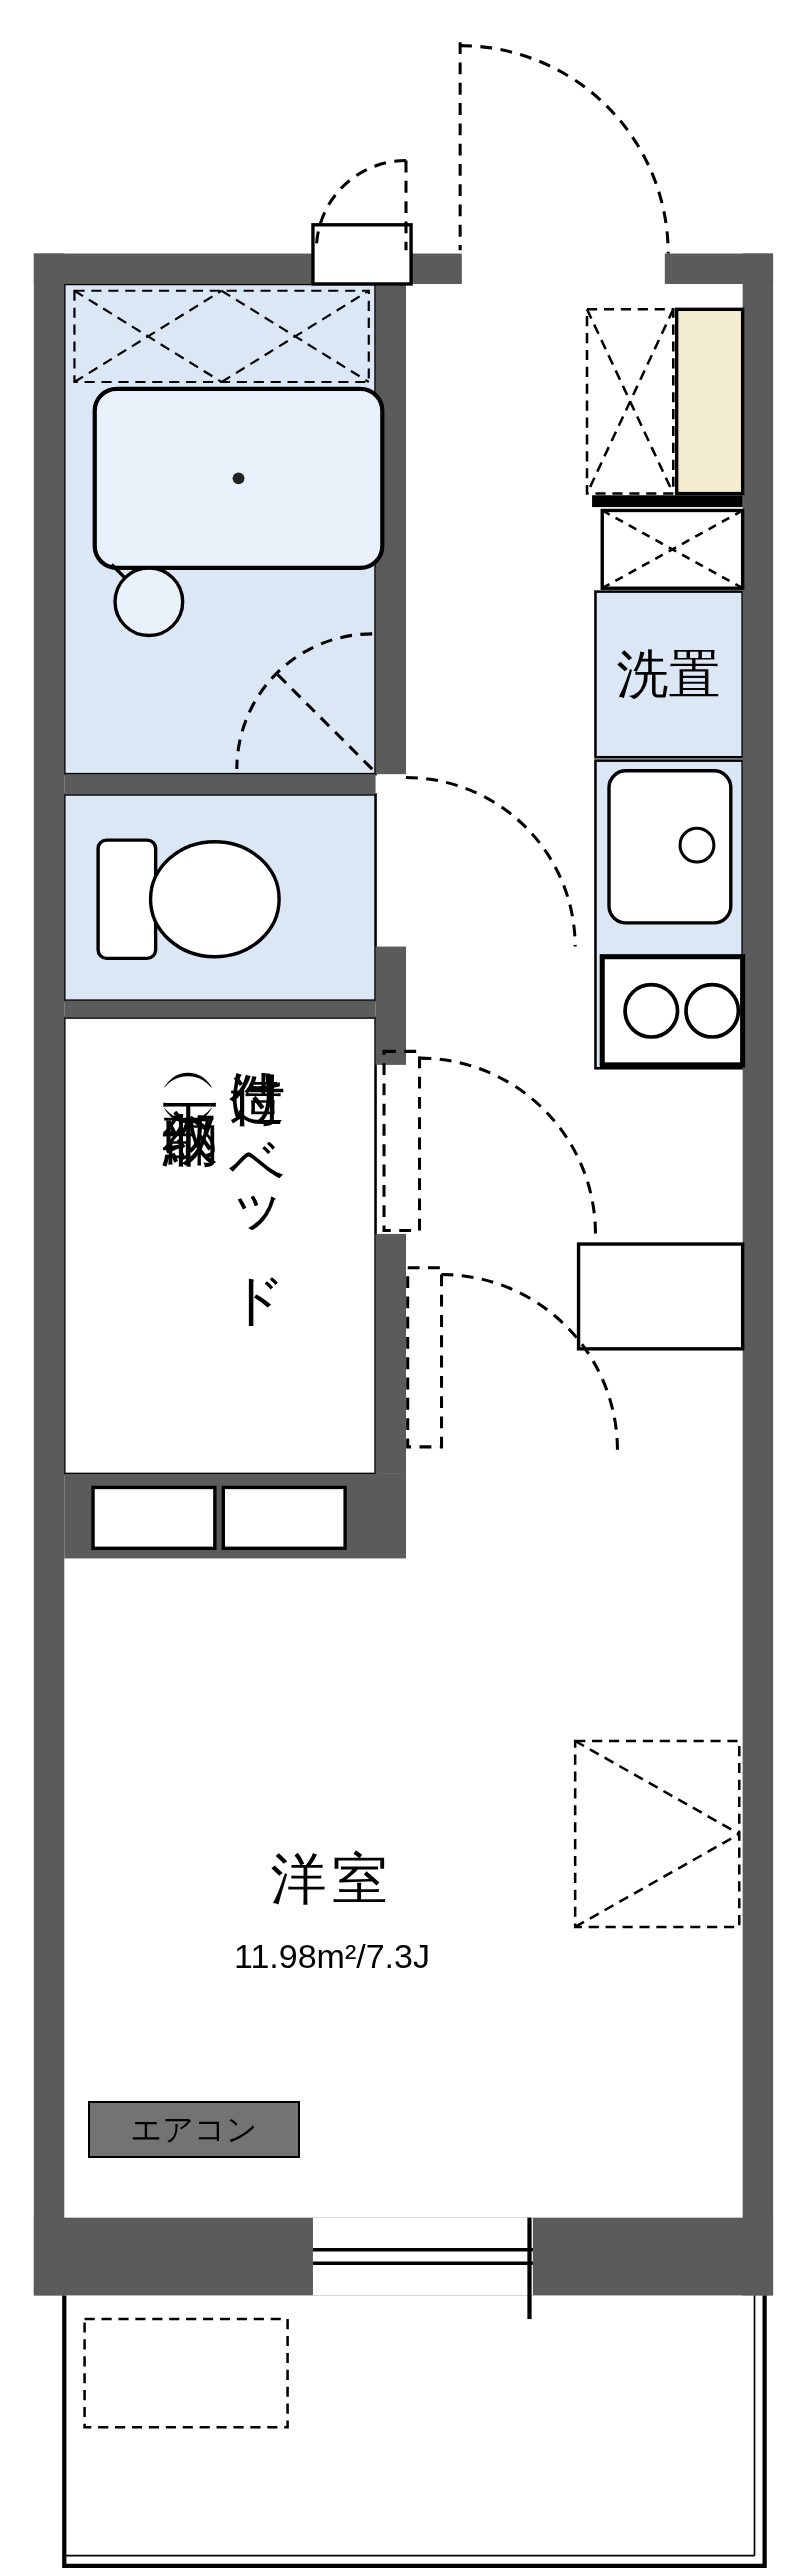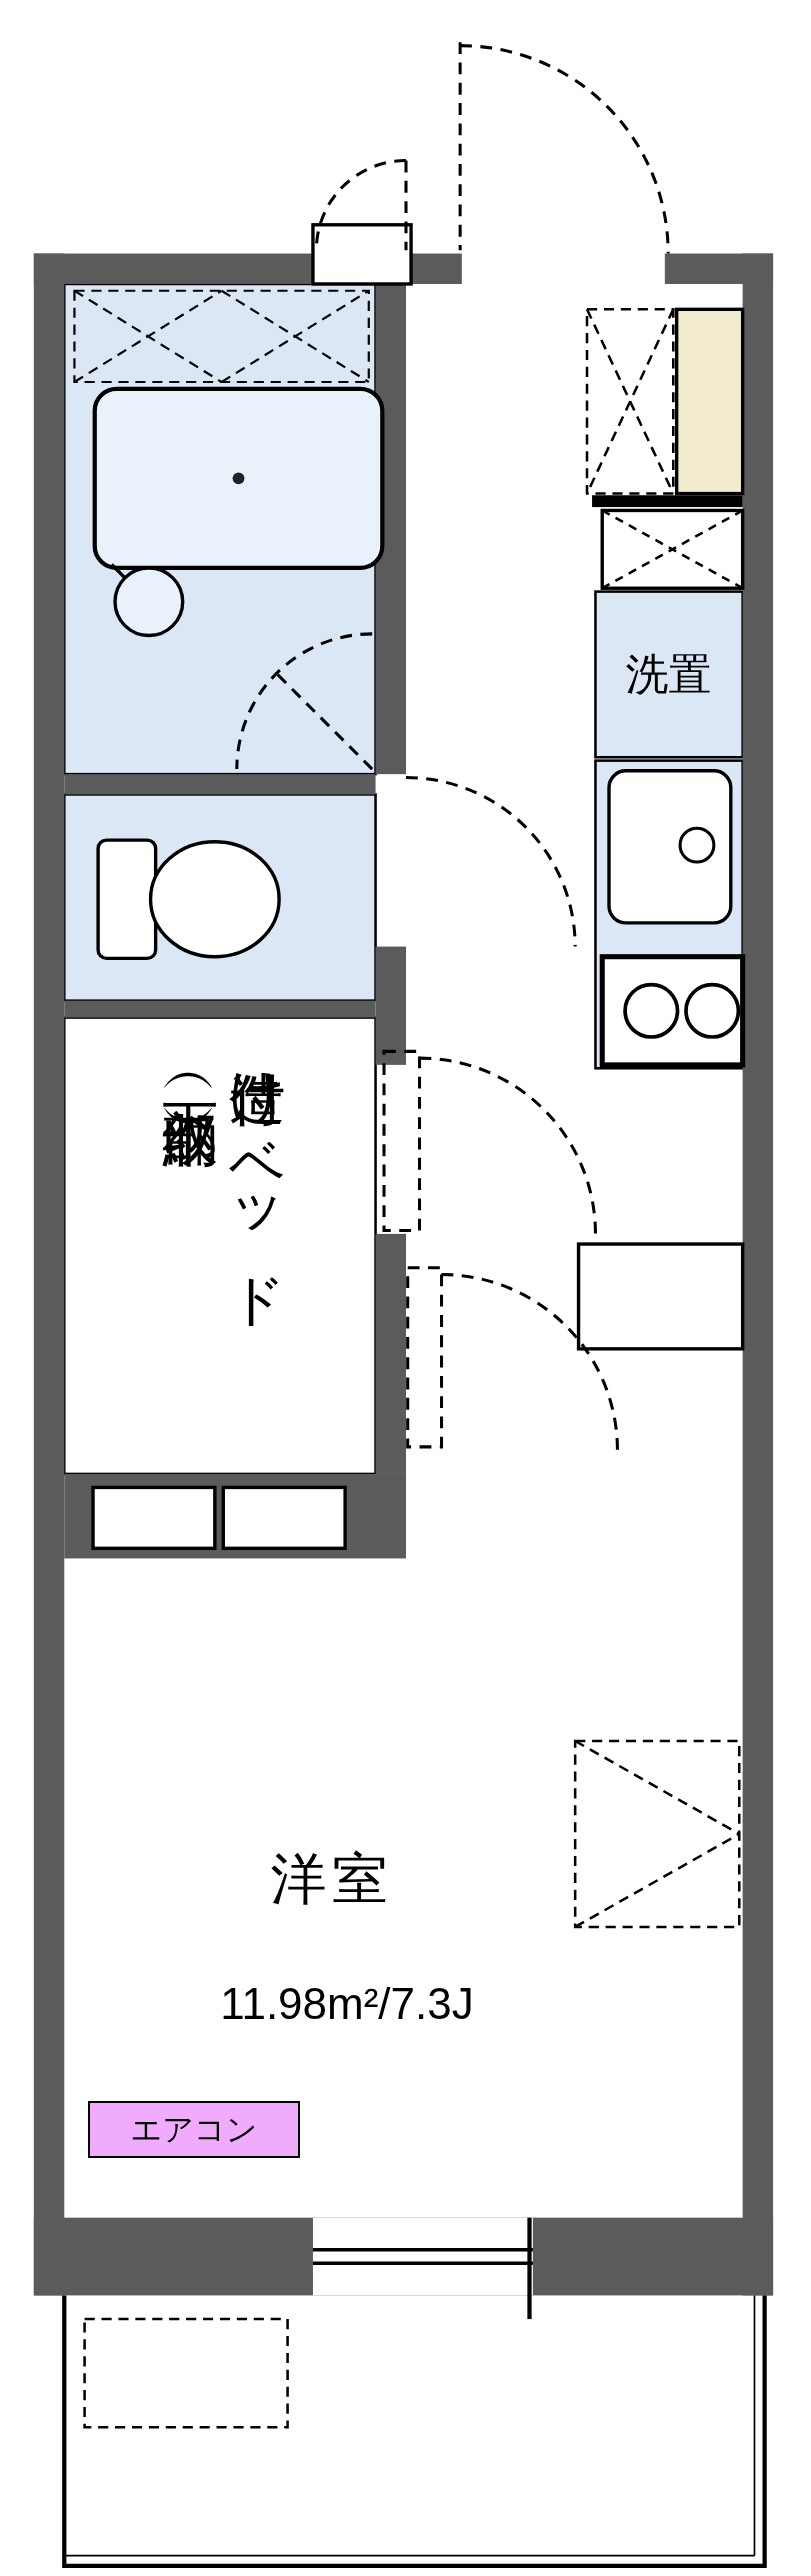--- a/index.html
+++ b/index.html
@@ -12,28 +12,28 @@
     overflow:hidden;
   }
   .plan svg{position:absolute;left:0;top:0;}
   .label{position:absolute;display:flex;align-items:center;justify-content:center;color:#000;}
   .label.vtext{
     display:block;
     writing-mode:vertical-rl;
     text-orientation:mixed;
     letter-spacing:3.6px;
   }
-  .laundry-label{left:595px;top:592px;width:147px;height:165px;font-size:43px;font-weight:500;}
+  .laundry-label{left:595px;top:592px;width:147px;height:165px;font-size:52px;font-weight:500;}
   .bed-main{left:228px;top:1026px;font-size:56px;line-height:1.05;}
   .bed-sub{left:161px;top:1056px;font-size:56px;line-height:1.05;}
   .room-name{left:151px;top:1844px;width:362px;height:72px;font-size:56px;font-weight:500;letter-spacing:5.4px;}
-  .room-area{left:166px;top:1929px;width:362px;height:54px;font-size:44px;margin-top:48px;}
+  .room-area{left:151px;top:1929px;width:362px;height:54px;font-size:34px;}
   .aircon-label{
     left:88px;top:2101px;width:212px;height:57px;
-    font-size:31px;border:2.7px solid #000;background:#f0abfc;box-sizing:border-box;
+    font-size:31px;border:2.7px solid #000;background:#737373;box-sizing:border-box;
   }
 </style>
 </head>
 <body>
 
 <div class="plan">
 
 <svg width="812" height="2576" viewBox="0 0 480 1524" preserveAspectRatio="none" xmlns="http://www.w3.org/2000/svg">
 
   <g>

